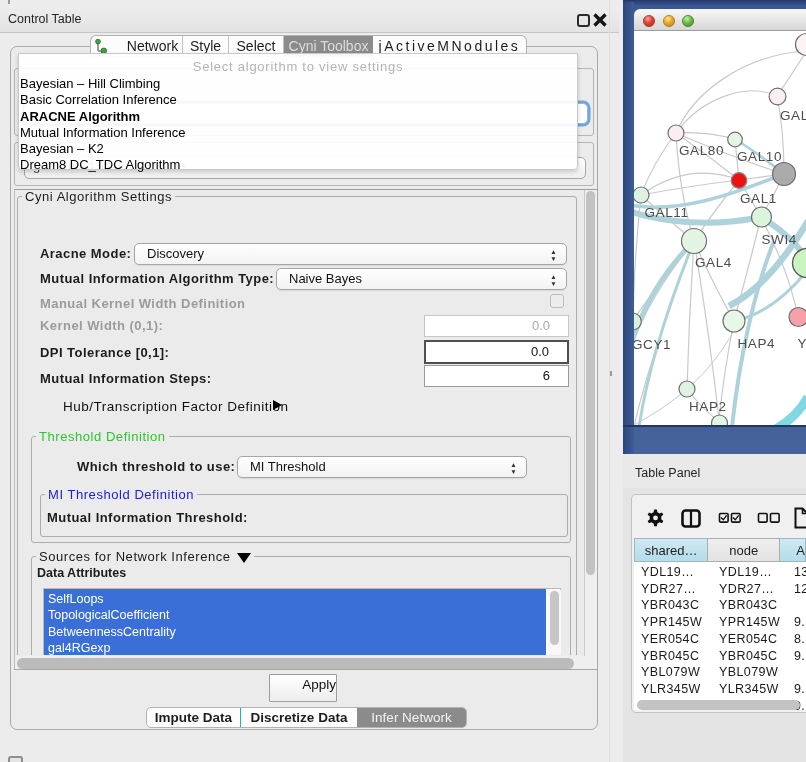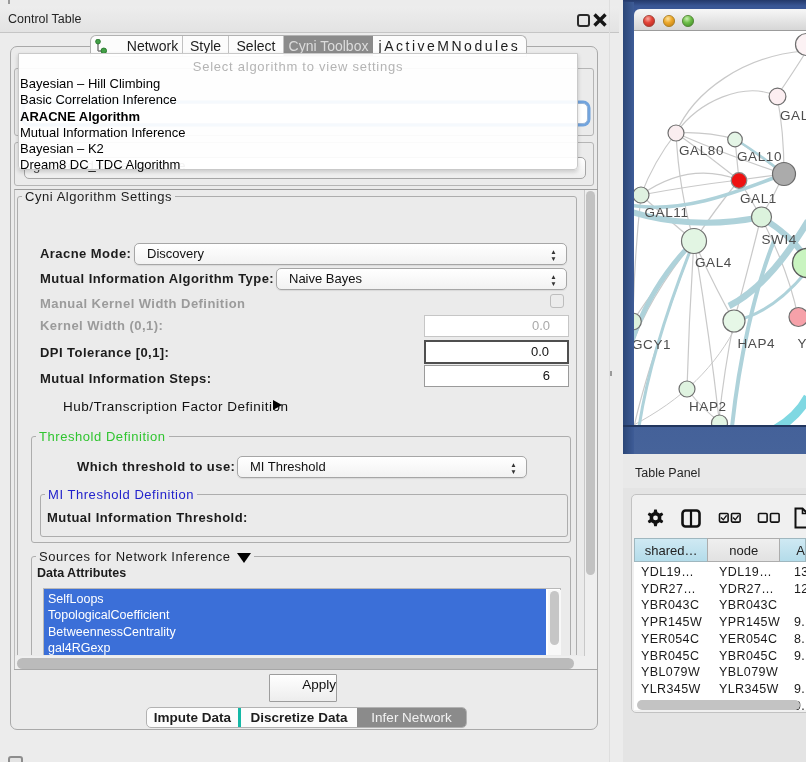--- a/index.html
+++ b/index.html
@@ -105,21 +105,21 @@
     <div style="position:absolute;left:0;top:0px;width:502px;height:66px;background:#3b6fd8;"></div>
     <div style="position:absolute;left:4px;top:2px;font-size:12.5px;color:#fff;line-height:16.3px;">SelfLoops<br>TopologicalCoefficient<br>BetweennessCentrality<br>gal4RGexp</div>
     <div style="position:absolute;left:504px;top:1px;width:13px;height:66px;background:#f8f8f8;"></div>
     <div style="position:absolute;left:506px;top:2px;width:9px;height:54px;background:#c6c6c6;border-radius:4.5px;"></div>
   </div>
 </div>
 
 <div class="abs" style="left:269px;top:674px;width:68px;height:28px;background:linear-gradient(#ffffff,#ededed);border:1px solid #9d9d9d;border-radius:1px;text-align:right;font-size:13.5px;color:#111;line-height:19px;">Apply</div>
 
 <div class="abs" style="left:146px;top:707px;width:321px;height:21px;background:#fcfcfc;border:1px solid #b2b2b2;border-radius:5px;display:flex;font-size:13.5px;font-weight:bold;color:#1d1d1d;">
-  <div style="width:94px;border-right:3px solid #14b8a6;display:flex;align-items:center;justify-content:center;">Impute Data</div>
+  <div style="width:94px;border-right:1px solid #14b8a6;display:flex;align-items:center;justify-content:center;">Impute Data</div>
   <div style="width:116px;display:flex;align-items:center;justify-content:center;">Discretize Data</div>
   <div style="flex:1;background:#8b8b8b;color:#f2f2f2;border-radius:0 4px 4px 0;display:flex;align-items:center;justify-content:center;font-weight:normal;">Infer Network</div>
 </div>
 
 <div class="abs" style="left:8px;top:756px;width:15px;height:12px;border:2px solid #8d8d8d;border-radius:3px;background:#e4e4e4;"></div>
 
 <div class="abs" style="left:623px;top:0;width:183px;height:762px;background:#e4e4e4;"></div>
 <div class="abs" style="left:609px;top:0;width:1px;height:762px;background:#dedede;"></div>
 <div class="abs" style="left:610px;top:371px;width:2px;height:5px;background:#9a9a9a;"></div>
 

